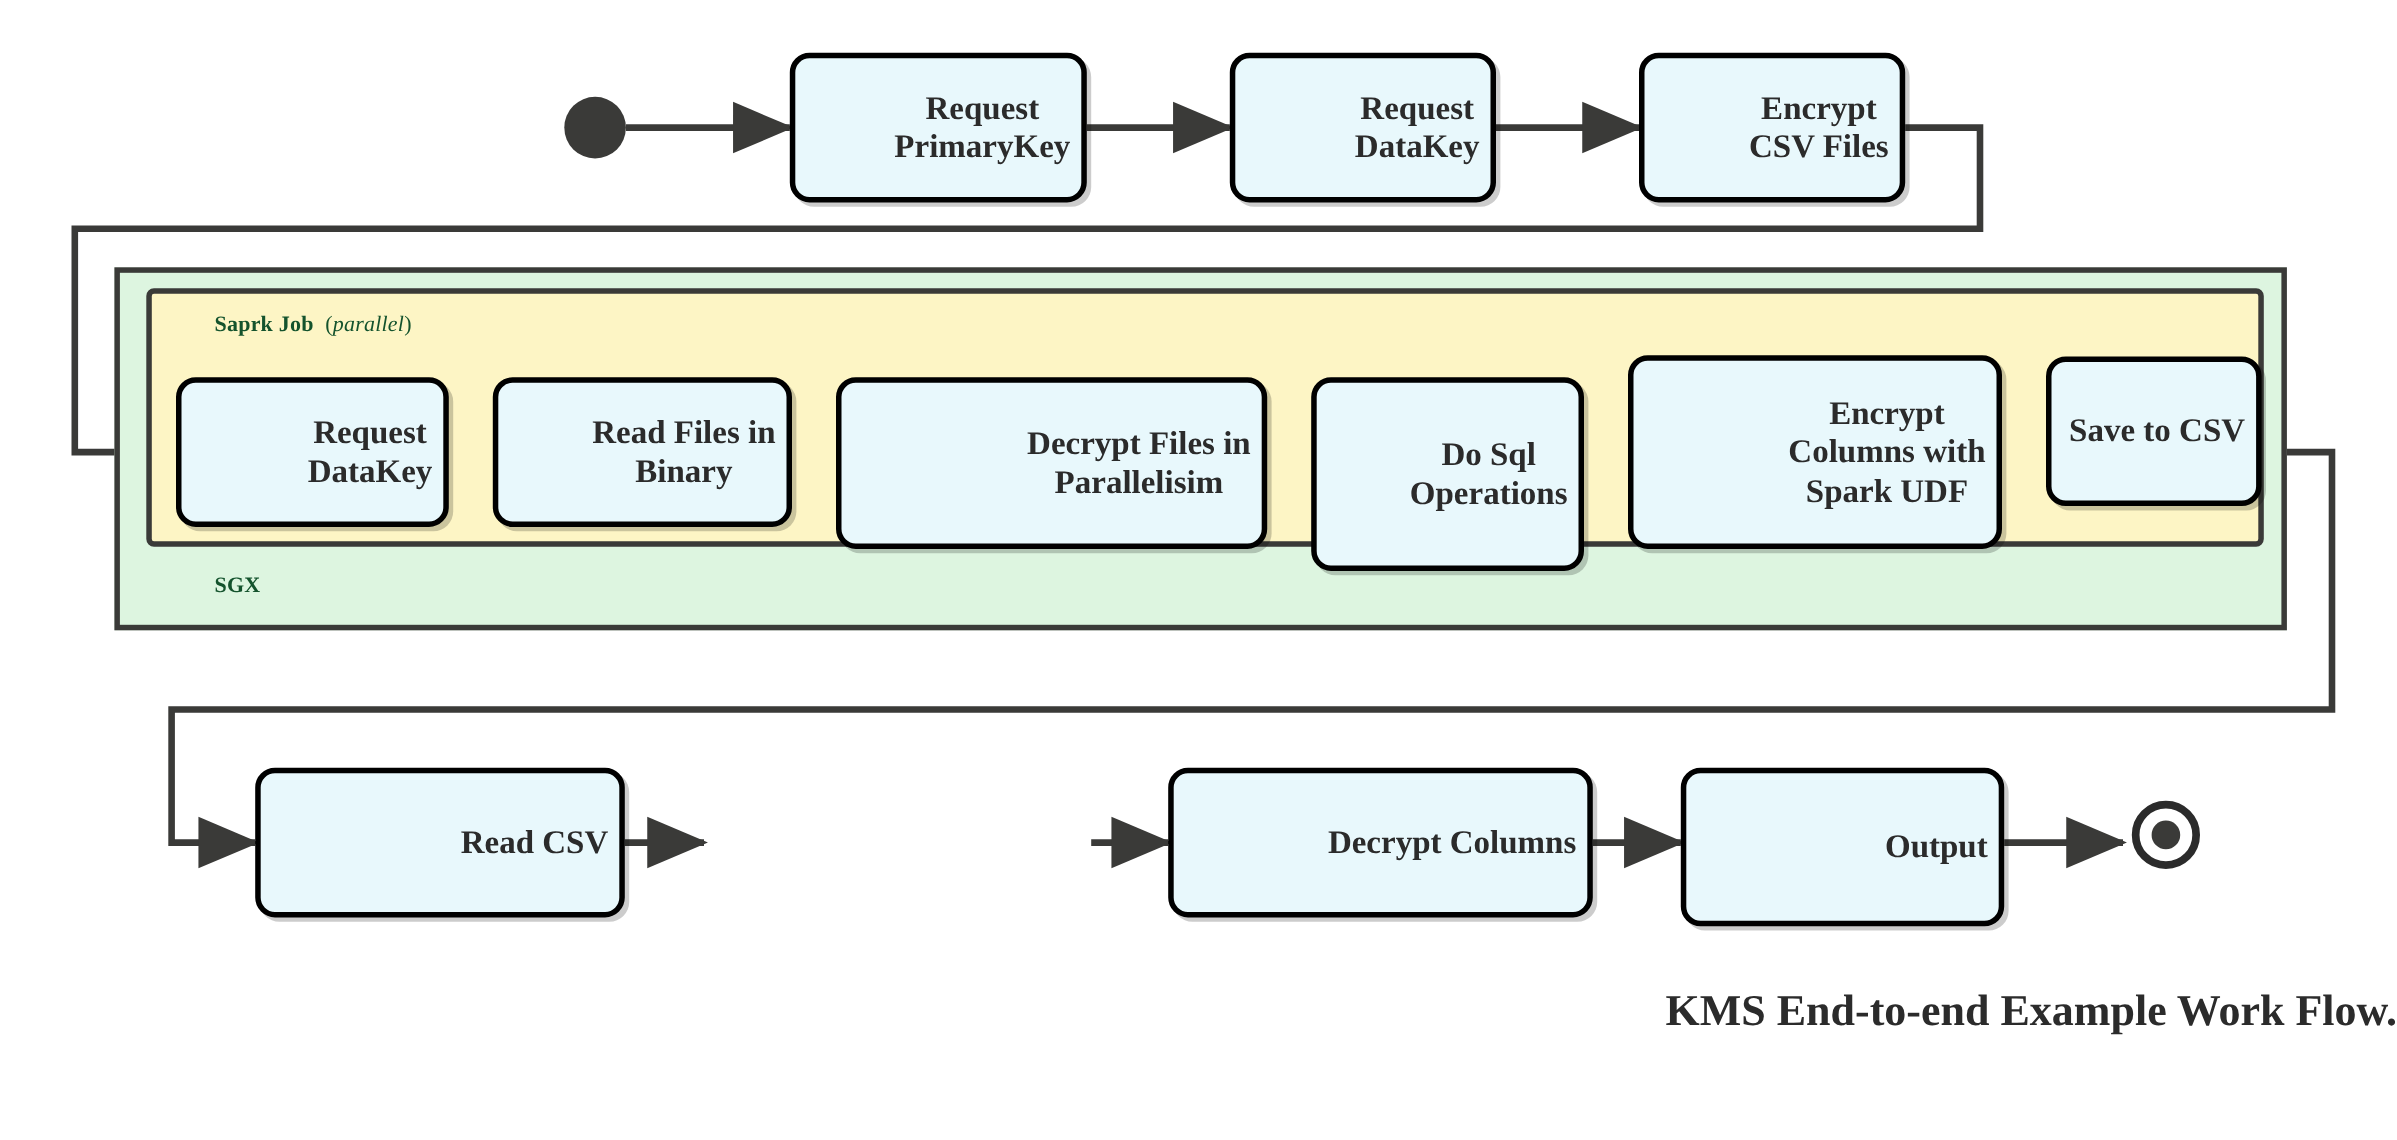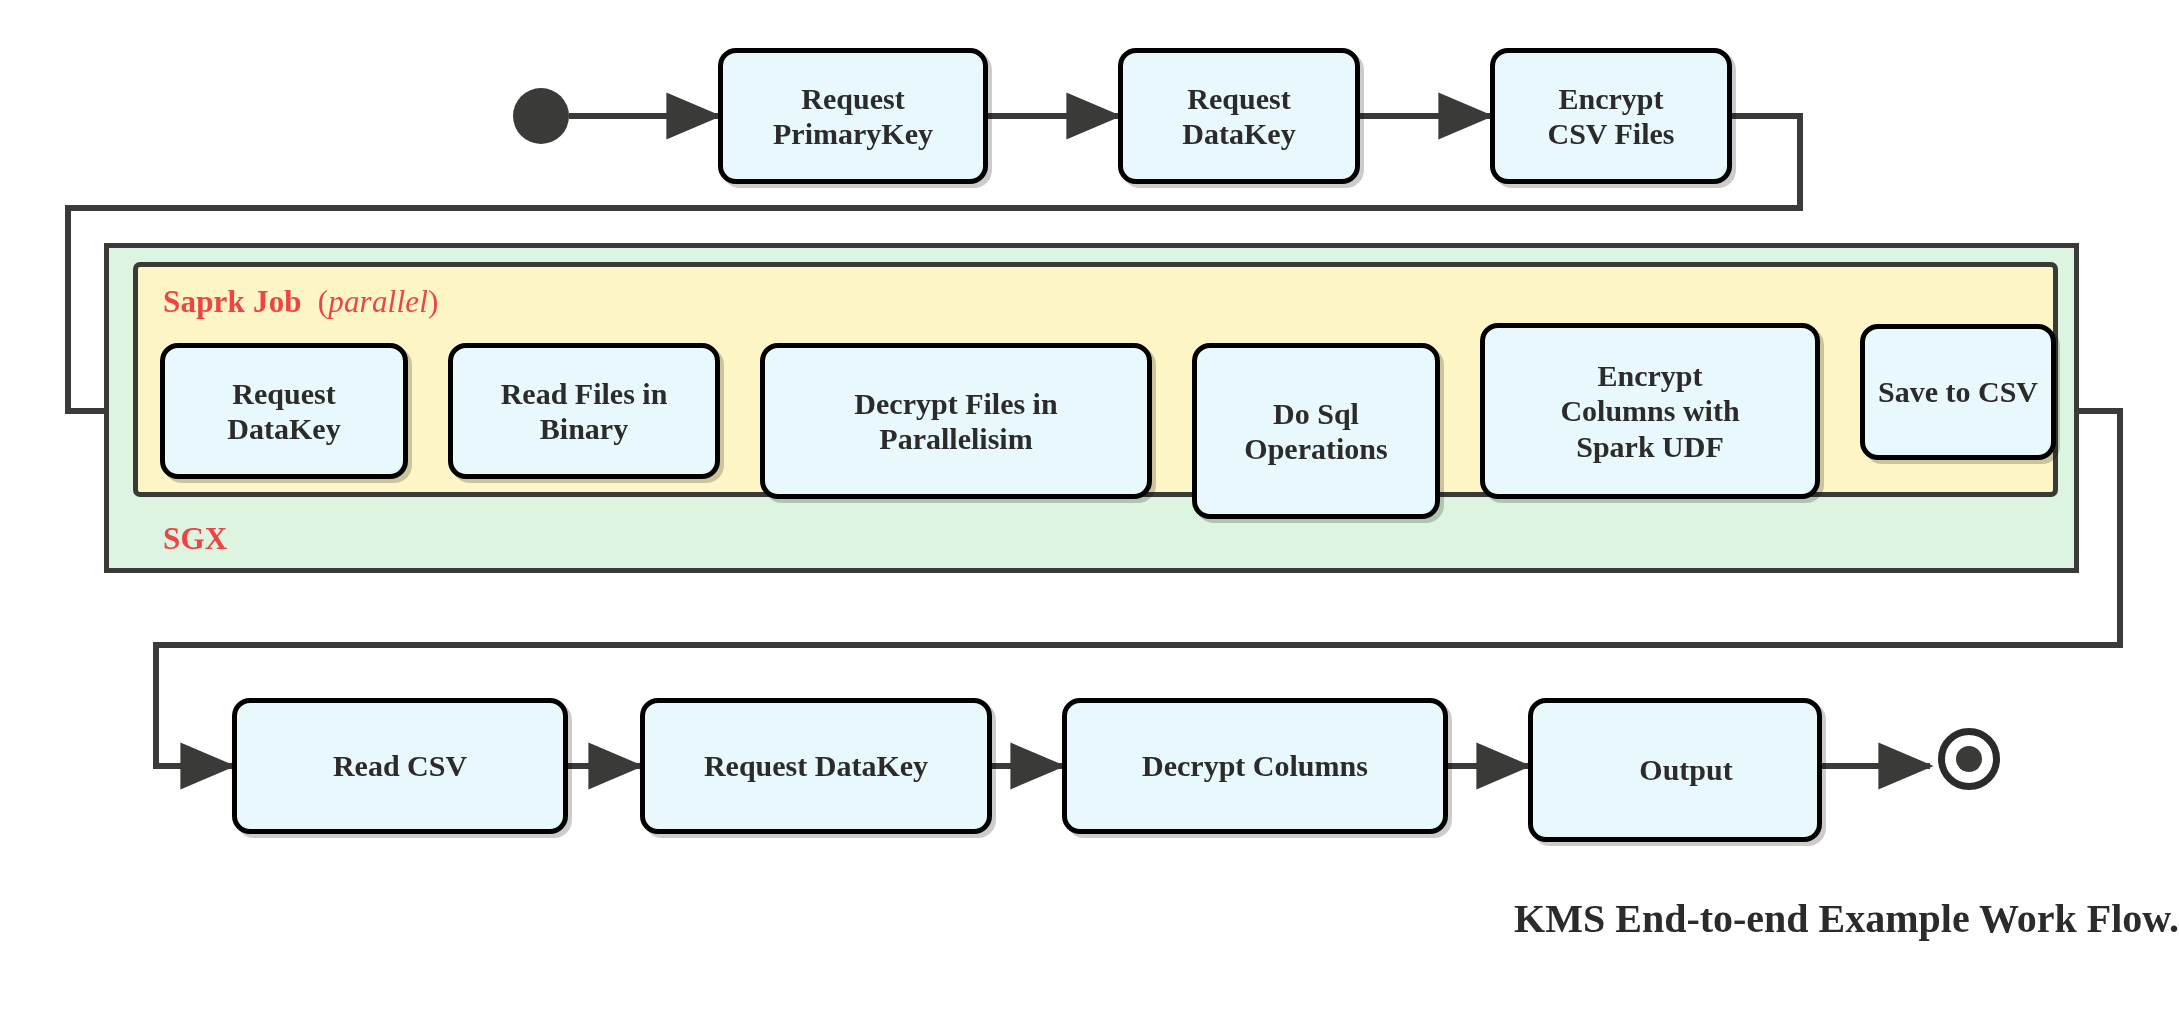--- a/index.html
+++ b/index.html
@@ -34,40 +34,41 @@
   #spark-region{
     left:133px; top:262px;
     width:1925px; height:235px;
     background:#fdf5c5;
     border:5px solid #3a3a38;
     border-radius:7px;
   }
   .region-label{
     position:absolute;
     font-weight:bold;
-    font-size:31px;
+    font-size:20px;
     letter-spacing:0.2px;
     white-space:nowrap;
-    color:#ef4444;
+    color:#14532d;
+    margin-left:32px;
   }
   #spark-label{ left:163px; top:284px; }
   #spark-label .paren{ font-weight:normal; }
   #spark-label .ital{ font-style:italic; font-weight:normal; }
   #sgx-label{ left:163px; top:521px; }
 
   
   .node{
     position:absolute;
     box-sizing:border-box;
     background:#e8f8fc;
     border:5px solid #000000;
     border-radius:18px;
     display:flex;
     align-items:center;
-    justify-content:center;
+    justify-content:flex-end;
     text-align:center;
     font-weight:bold;
     font-size:30px;
     line-height:1.18;
     color:#2b2b2b;
     padding:2px 10px;
     box-shadow:4px 4px 0 rgba(0,0,0,0.20);
   }
   .node span{display:block;}
 
@@ -219,25 +220,20 @@
       <span>Save to CSV</span>
     </div>
   </div>
 
   <div class="node" style="left:232px;top:698px;width:336px;height:136px;">
     <div>
       <span>Read CSV</span>
     </div>
   </div>
 
-  <div class="node" style="left:640px;top:698px;width:352px;height:136px;">
-    <div>
-      <span>Request DataKey</span>
-    </div>
-  </div>
 
   <div class="node" style="left:1062px;top:698px;width:386px;height:136px;">
     <div>
       <span>Decrypt Columns</span>
     </div>
   </div>
 
   <div class="node" style="left:1528px;top:698px;width:294px;height:144px;padding-left:32px;">
     <div>
       <span>Output</span>

